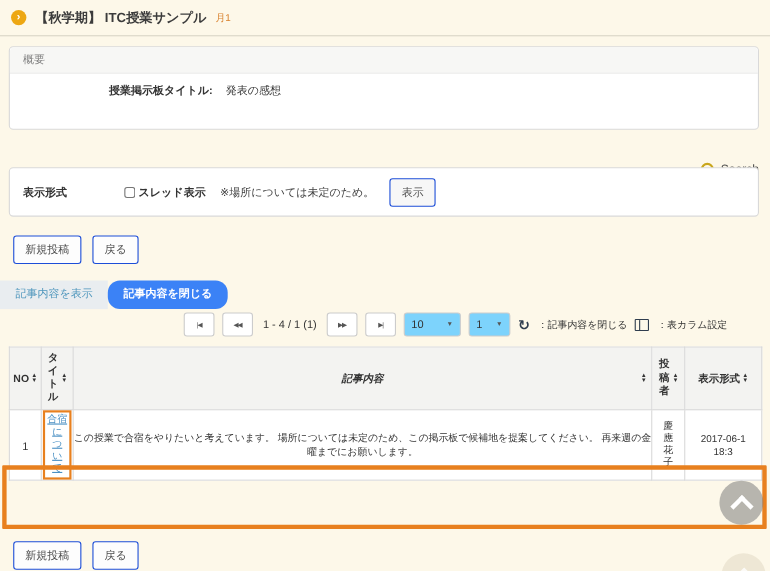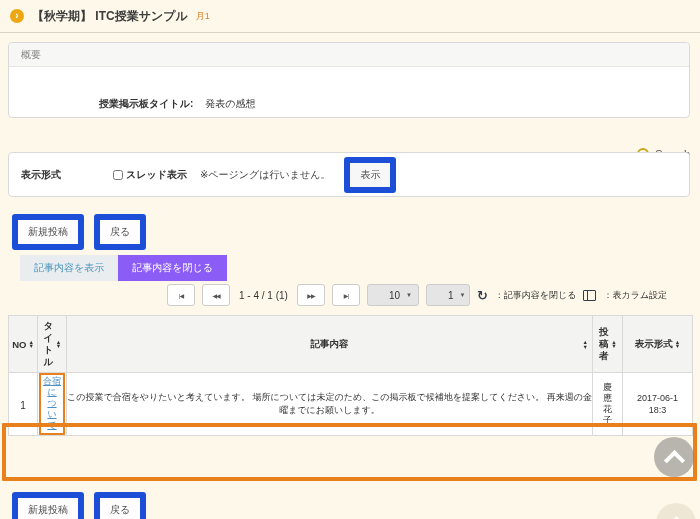--- a/index.html
+++ b/index.html
@@ -18,60 +18,60 @@
     justify-content:center;line-height:1;}
   .hd-title{font-size:12px;font-weight:bold;color:#3c3c3c;margin-left:8px;}
   .hd-badge{font-size:9px;color:#d9822e;margin-left:8px;}
   
   .panel{position:absolute;left:8px;width:682px;background:#fff;
     border:1px solid #d9d9d9;border-radius:4px;box-sizing:border-box;}
   .overview-panel{top:42px;height:76px;}
   .panel-head{height:23px;background:#f7f7f5;border-bottom:1px solid #e5e5e3;
     border-radius:4px 4px 0 0;line-height:23px;padding-left:12px;
     font-size:10px;color:#818181;}
-  .panel-body{display:flex;align-items:flex-end;height:36px;padding-top:8px;}
+  .panel-body{display:flex;align-items:flex-start;height:36px;padding-top:8px;}
   .pb-label{font-size:10px;font-weight:bold;margin-left:90px;}
   .pb-value{font-size:10px;margin-left:12px;}
   
   .search-row{position:absolute;top:148px;right:10px;display:flex;
     align-items:flex-start;gap:6px;cursor:pointer;margin-left:22px;}
   .mag{position:relative;width:8px;height:8px;border:2px solid #c9a61b;
     border-radius:50%;display:inline-block;}
   .mag::after{content:"";position:absolute;width:5px;height:2px;
     background:#c9a61b;transform:rotate(45deg);right:-4px;bottom:-2px;}
   .search-label{font-size:11px;color:#4a4a4a;}
   
   .form-panel{top:152px;height:45px;display:flex;align-items:center;}
   .df-label{font-size:10px;font-weight:bold;margin-left:12px;width:92px;}
   .df-check{display:flex;align-items:center;}
   .df-check input{width:10px;height:10px;margin:0 3px 0 0;}
   .df-check-label{font-size:10px;font-weight:bold;text-align:center;}
   .df-note{font-size:10px;color:#3d3d3d;margin-left:13px;}
-  .btn{background:#fdfdfd;border:6px solid #1d4ed8;border-radius:3px;
+  .btn{background:#fdfdfd;border:1px solid #1d4ed8;border-radius:3px;
     font-size:10px;color:#4d4d4d;padding:5px 10px;cursor:pointer;
     font-family:inherit;}
   .df-submit{margin-left:14px;background:#f7f7f7;}
   
   .actions-top{position:absolute;left:12px;top:214px;display:flex;gap:10px;}
   .actions-bottom{position:absolute;left:12px;top:492px;display:flex;gap:10px;}
   
-  .tabs{position:absolute;left:20px;top:255px;display:flex;}
+  .tabs{position:absolute;left:0;top:255px;display:flex;}
   .tab{height:26px;line-height:26px;padding:0 14px;font-size:10px;cursor:pointer;}
   .tab-inactive{background:#e9edf0;color:#4e96bc;}
-  .tab-active{background:#8b5cf6;color:#fff;font-weight:normal;}
+  .tab-active{background:#3b82f6;color:#fff;font-weight:bold;border-radius:11px;}
   
   .pagination{position:absolute;left:167px;top:284px;height:22px;
     display:flex;align-items:center;gap:7px;}
   .pg-btn{width:26px;height:20px;background:#fff;border:1px solid #ccc;
     border-radius:3px;display:flex;align-items:center;justify-content:center;
     font-size:6px;color:#555;cursor:pointer;letter-spacing:-1px;}
   .pg-range{font-size:10px;color:#333;margin:0 2px;}
-  .pg-select{background:#e5e5e5;border:1px solid #ccc;border-radius:3px;height:22px;
+  .pg-select{background:#7dd3fc;border:1px solid #ccc;border-radius:3px;height:22px;
     display:flex;align-items:center;justify-content:space-between;
-    padding:0 21px;box-sizing:border-box;cursor:pointer;}
+    padding:0 6px;box-sizing:border-box;cursor:pointer;}
   .pg-select .val{font-size:10px;color:#333;}
   .pg-select .caret{font-size:6px;color:#555;margin-left:6px;}
   .sel-size{width:52px;}
   .sel-page{width:38px;}
   .refresh-icon{font-size:13px;font-weight:bold;color:#2f3d4e;line-height:1;cursor:pointer;}
   .pg-note{font-size:9px;color:#333;}
   .cols-icon{width:11px;height:9px;border:1px solid #2f3d4e;border-radius:1px;
     display:inline-block;position:relative;cursor:pointer;}
   .cols-icon::after{content:"";position:absolute;left:3px;top:0;bottom:0;
     border-left:1px solid #2f3d4e;}
@@ -82,21 +82,21 @@
     text-align:center;vertical-align:middle;}
   table.board th{background:#f3f3f1;font-size:9.5px;font-weight:bold;
     color:#333;height:56px;}
   tr.filter-row td{height:56px;background:#fbfbfa;}
   tr.data-row td{height:50px;background:#fff;}
   .th-flex{display:flex;align-items:center;justify-content:center;gap:2px;}
   .vert{display:inline-block;width:11px;word-break:break-all;
     line-height:12px;font-size:9.5px;}
   .sort{display:flex;flex-direction:column;font-size:5.5px;line-height:4.5px;
     color:#333;cursor:pointer;}
-  .th-rel{position:relative;}
+  .th-rel{position:relative;font-style:italic;}
   .th-rel .sort{position:absolute;right:4px;top:50%;transform:translateY(-50%);}
   .f-input{border:1px solid #b9b9b9;border-radius:2px;background:#fff;
     font-size:9px;font-family:inherit;padding:0 2px;box-sizing:border-box;}
   .f-no{width:20px;height:16px;}
   .f-title{width:16px;height:16px;}
   .f-content{width:506px;height:18px;}
   .f-poster{width:16px;height:16px;}
   .f-date{width:56px;height:13px;font-size:8px;}
   .f-date-wrap{display:flex;flex-direction:column;align-items:center;gap:1px;}
   .fd-label{font-size:9px;font-weight:bold;color:#333;line-height:10px;}
@@ -147,21 +147,21 @@
   <span class="mag"></span>
   <span class="search-label">Search</span>
 </div>
 
 <div class="panel form-panel">
   <span class="df-label">表示形式</span>
   <span class="df-check">
     <input type="checkbox" style="">
     <span class="df-check-label">スレッド表示</span>
   </span>
-  <span class="df-note">※ページングは行いません。</span>
+  <span class="df-note">※場所については未定のため。</span>
   <button class="btn df-submit">表示</button>
 </div>
 
 <div class="actions-top">
   <button class="btn">新規投稿</button>
   <button class="btn">戻る</button>
 </div>
 
 <div class="tabs">
   <div class="tab tab-inactive">記事内容を表示</div>

